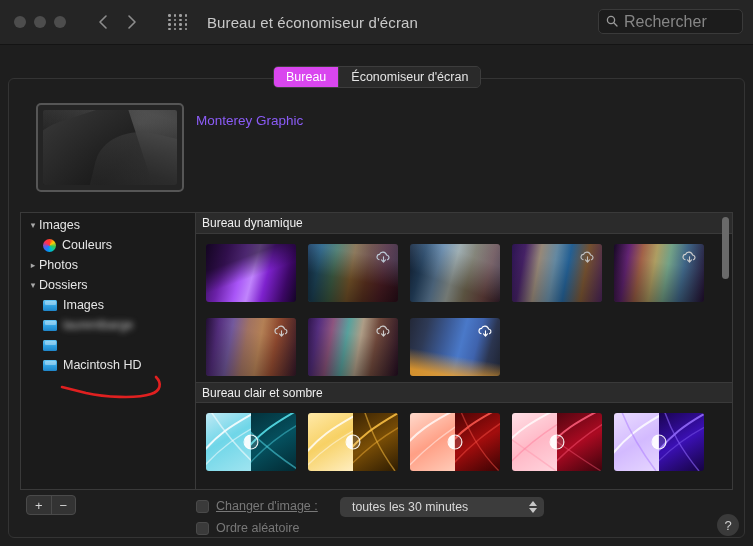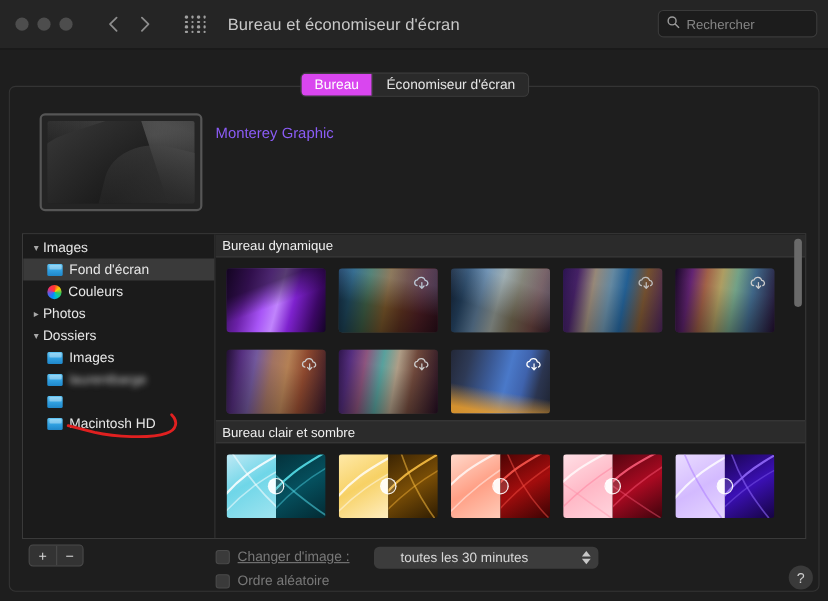--- a/index.html
+++ b/index.html
@@ -84,21 +84,21 @@
     align-items: center;
     padding-left: 7px;
     gap: 6px;
   }
   .searchbox input {
     background: transparent;
     border: none;
     outline: none;
     color: #5eead4;
     font-family: "Liberation Sans", sans-serif;
-    font-size: 12px;
+    font-size: 16px;
     width: 100%;
   }
   .searchbox input::placeholder { color: #868686; }
 
   
   .tabs {
     position: absolute;
     left: 273px; top: 66px;
     height: 22px;
     display: flex;
@@ -444,21 +444,21 @@
     border: 1px solid #4a4a4a;
   }
   .intervalsel {
     position: absolute;
     left: 340px; top: 497px;
     width: 204px; height: 20px;
     background: #3c3c3c;
     border-radius: 5px;
     display: flex;
     align-items: center;
-    padding-left: 24px;
+    padding-left: 12px;
     font-size: 12.3px;
     color: #d8d8d8;
   }
   .intervalsel .arrows {
     margin-left: auto;
     width: 22px;
     display: flex;
     flex-direction: column;
     align-items: center;
     gap: 2px;
@@ -570,25 +570,20 @@
   </div>
   <div class="wp-name">Monterey Graphic</div>
 
   <div class="split">
 
     <div class="sidebar">
       <div class="srow">
         <span class="disc">▾</span>
         <span>Images</span>
       </div>
-      <div class="srow selected">
-        <span class="ind"></span>
-        <span class="ficon"></span>
-        <span>Fond d'écran</span>
-      </div>
       <div class="srow">
         <span class="ind"></span>
         <span class="cwheel"></span>
         <span>Couleurs</span>
       </div>
       <div class="srow">
         <span class="disc">▸</span>
         <span>Photos</span>
       </div>
       <div class="srow">

